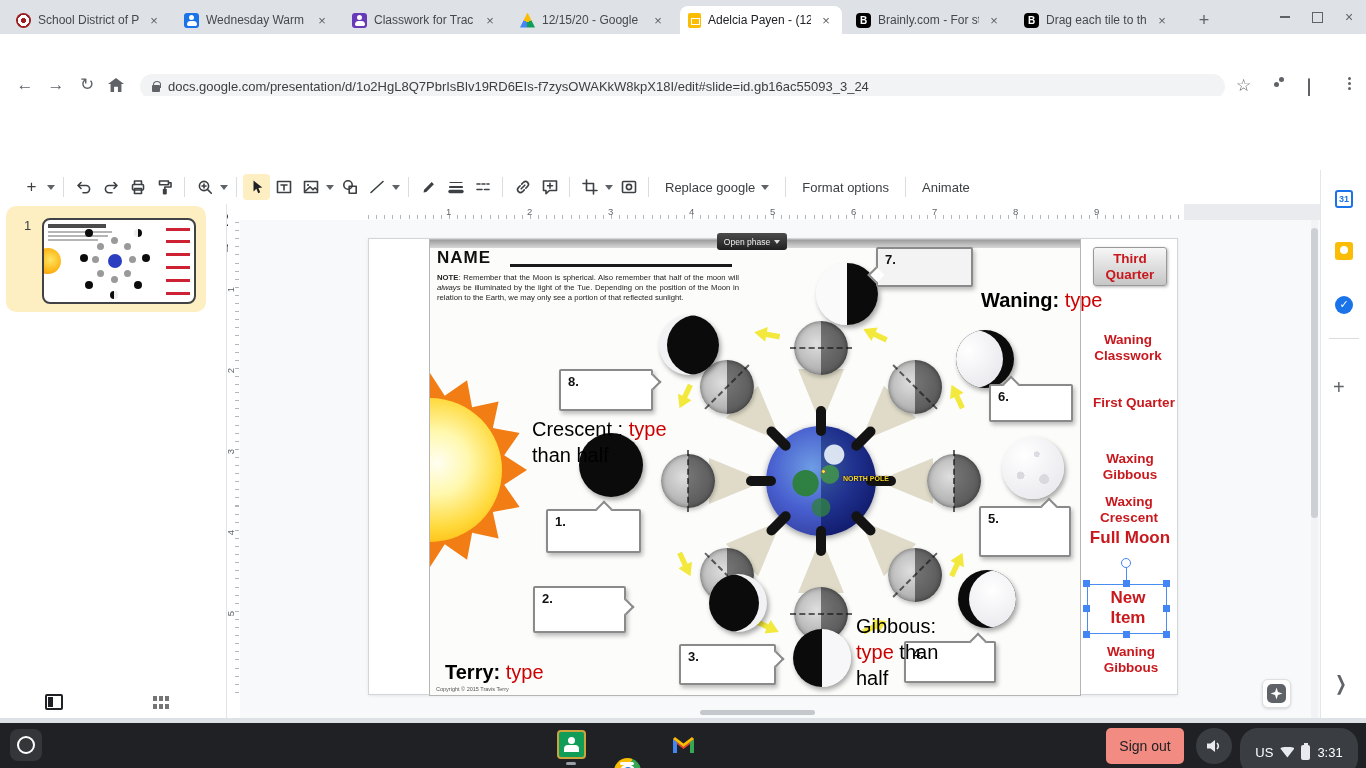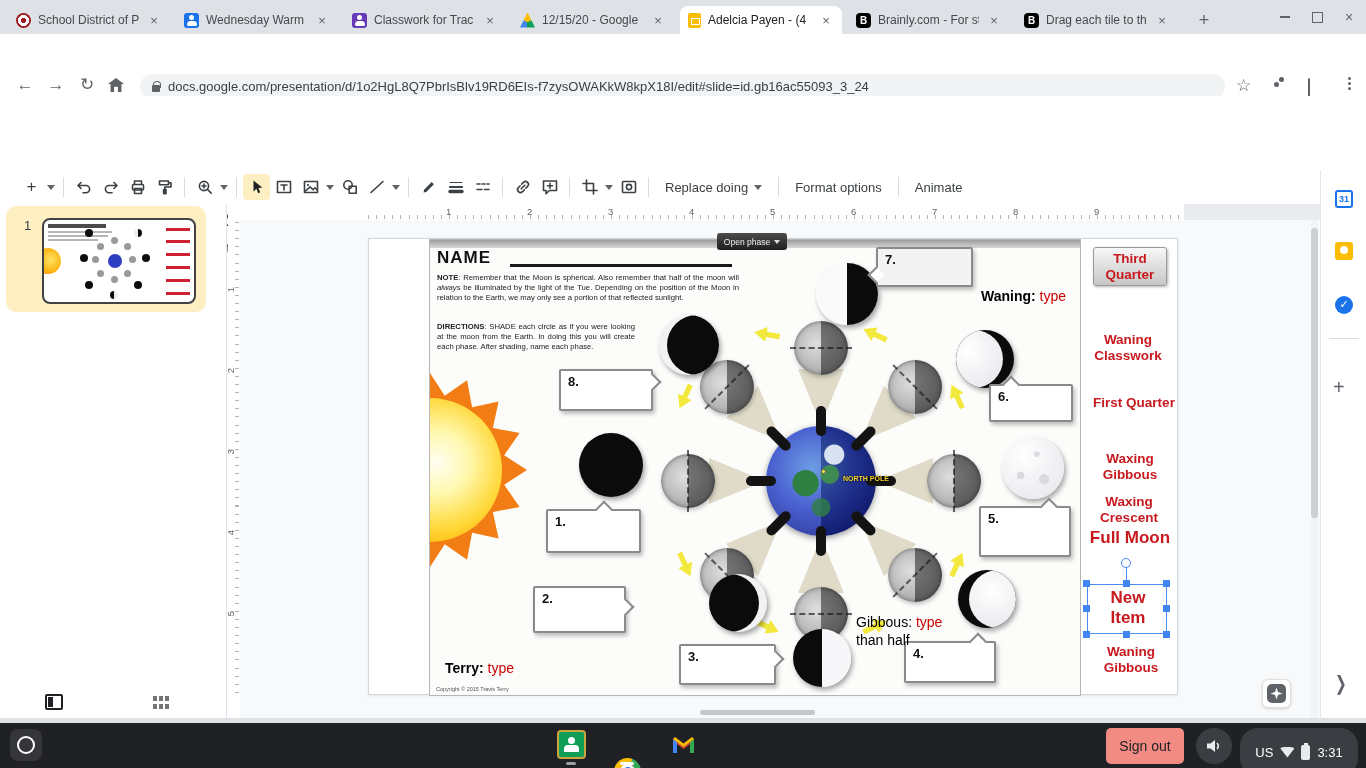--- a/index.html
+++ b/index.html
@@ -160,21 +160,21 @@
   .p-bcrescR { background:#0b0b0b; } .p-bcrescR i { background:radial-gradient(circle at 40% 35%, #fff 0%, #e9e9ee 80%); left:-19%; }
 
   .cbox { position:absolute; background:#fff; border:2px solid #8a8a8a; border-radius:2px; box-shadow:2px 3px 4px rgba(0,0,0,.25); }
   .cbox.grey { background:#f3f3f3; }
   .cbox .num { position:absolute; left:7px; top:3px; font-size:13px; font-weight:bold; color:#111; }
   .tail { position:absolute; width:12px; height:12px; background:#fff; transform:rotate(45deg); }
   .tail.up { top:-8px; border-left:2px solid #8a8a8a; border-top:2px solid #8a8a8a; }
   .tail.right { right:-8px; border-top:2px solid #8a8a8a; border-right:2px solid #8a8a8a; }
   .tail.left { left:-8px; border-bottom:2px solid #8a8a8a; border-left:2px solid #8a8a8a; }
 
-  .ann { position:absolute; font-size:14px; color:#000; line-height:1.3; }
+  .ann { position:absolute; font-size:20px; color:#000; line-height:1.3; }
   .ann b { font-weight:bold; }
   .red { color:#cc0000; }
 
   .tile { position:absolute; font-weight:bold; color:#c8191e; font-size:13.5px; line-height:1.15; text-align:center; }
   .tile.big { font-size:17px; }
   .tile.boxed { background:linear-gradient(180deg,#f7f7f7,#c6c6c6); border:1px solid #999; border-radius:3px; box-shadow:1px 1px 3px rgba(0,0,0,.3); padding:3px 0; }
   .selrect { position:absolute; left:718px; top:345px; width:80px; height:50px; border:1.6px solid #4a8df0; }
   .sh { position:absolute; width:7px; height:7px; background:#4285f4; }
   .rotstem { position:absolute; left:757px; top:328px; width:0; height:17px; border-left:1.6px solid #4a8df0; }
   .rothandle { position:absolute; left:752px; top:319px; width:10px; height:10px; border-radius:50%; background:#fff; border:1.8px solid #4285f4; }
@@ -239,21 +239,21 @@
       <span class="ttl">Classwork for Trac</span>
       <span class="tclose">×</span>
     </div>
     <div class="tab" style="left:512px">
       <span class="fav fav-drive"></span>
       <span class="ttl">12/15/20 - Google</span>
       <span class="tclose">×</span>
     </div>
     <div class="tab active" style="left:680px">
       <span class="fav fav-slides"></span>
-      <span class="ttl">Adelcia Payen - (4</span>
+      <span class="ttl">Adelcia Payen - (12</span>
       <span class="tclose">×</span>
     </div>
     <div class="tab" style="left:848px">
       <span class="fav fav-brainly"></span>
       <span class="ttl">Brainly.com - For st</span>
       <span class="tclose">×</span>
     </div>
     <div class="tab" style="left:1016px">
       <span class="fav fav-brainly"></span>
       <span class="ttl">Drag each tile to th</span>
@@ -451,21 +451,21 @@
         <span class="caret"></span>
       </span>
     <span class="ti">
         <svg width="18" height="18">
           <rect x="2.5" y="3.5" width="13" height="11" rx="1"></rect>
           <circle cx="9" cy="9" r="2.6"></circle>
         </svg>
       </span>
     <span class="tsep"></span>
     <span class="tbtn">
-        <span>Replace doing</span>
+        <span>Replace google</span>
         <span class="caret"></span>
       </span>
     <span class="tsep"></span>
     <span class="tbtn">
         <span>Format options</span>
       </span>
     <span class="tsep"></span>
     <span class="tbtn">
         <span>Animate</span>
       </span>
@@ -534,21 +534,20 @@
   </div>
 
   <div class="canvas">
     <div class="slide">
 
       <div class="worksheet">
         <div class="ws-topbar"></div>
         <div class="ws-name">NAME</div>
         <div class="ws-nameline"></div>
         <p class="ws-note"><b>NOTE</b><span>: Remember that the Moon is spherical. Also remember that half of the moon will </span><i>always</i><span> be illuminated by the light of the Tue. Depending on the position of the Moon in relation to the Earth, we may only see a portion of that reflected sunlight.</span></p>
-        <p class="ws-dir"><b>DIRECTIONS</b><span>: SHADE each circle as if you were looking at the moon from the Earth. In doing this you will create each phase. After shading, name each phase.</span></p>
         <div class="sunrays"></div>
         <div class="suncore"></div>
         <div class="ws-copy">Copyright © 2015 Travis Terry</div>
       </div>
 
       <div class="openwith">
           <span>Open phase</span>
           <span class="ow-caret"></span>
         </div>
 
@@ -659,20 +658,21 @@
       <div class="cbox grey" style="left:507px;top:8px;width:97px;height:40px">
           <span class="tail left" style="top:55%"></span>
           <span class="num">7.</span>
         </div>
       <div class="cbox" style="left:190px;top:130px;width:94px;height:42px">
           <span class="tail right" style="top:12%"></span>
           <span class="num">8.</span>
         </div>
 
       <div class="ann" style="left:612px;top:48px"><b>Waning:</b><span class="red"> type</span></div>
+      <div class="ann" style="left:163px;top:177px;width:136px"><span>Crescent : </span><span class="red">type</span><span> than half</span></div>
       <div class="ann" style="left:487px;top:374px;width:106px"><span>Gibbous: </span><span class="red">type</span><span> than half</span></div>
       <div class="ann" style="left:76px;top:420px"><b>Terry:</b><span class="red"> type</span></div>
 
       <div class="tile boxed" style="left:724px;top:8px;width:74px">Third Quarter</div>
       <div class="tile" style="left:712px;top:93px;width:94px">Waning Classwork</div>
       <div class="tile" style="left:724px;top:156px;width:82px">First Quarter</div>
       <div class="tile" style="left:716px;top:212px;width:90px">Waxing Gibbous</div>
       <div class="tile" style="left:714px;top:255px;width:92px">Waxing Crescent</div>
       <div class="tile big" style="left:720px;top:289px;width:82px">Full Moon</div>
       <div class="tile big" style="left:722px;top:349px;width:74px">New Item</div>

